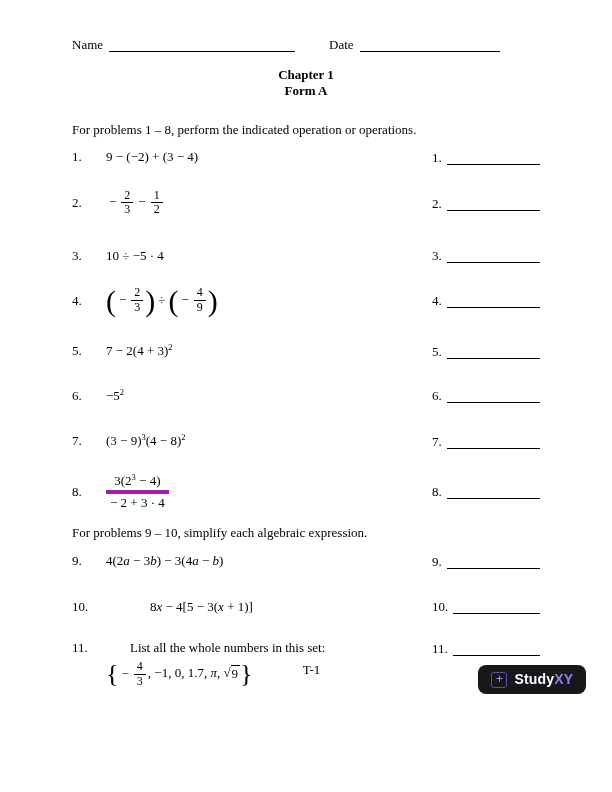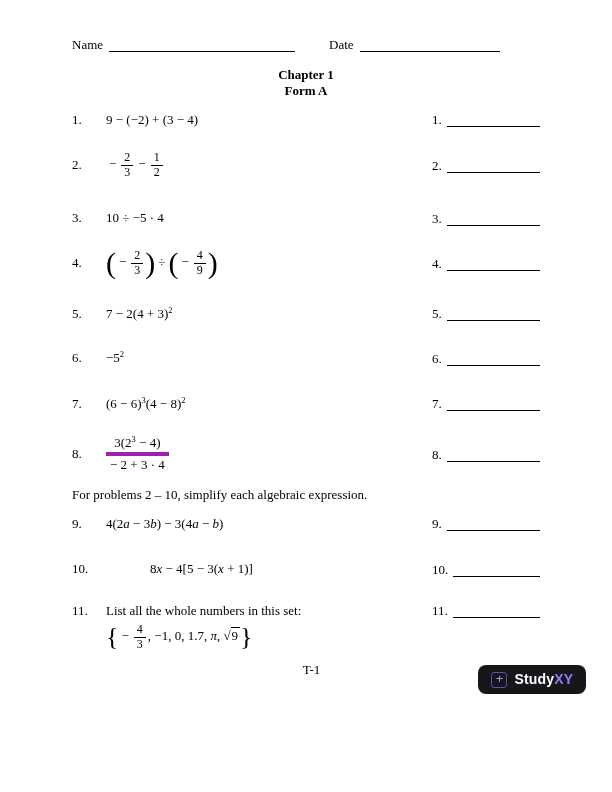--- a/index.html
+++ b/index.html
@@ -38,21 +38,21 @@
   .mt-p1 { margin-top: 11px; }
   .mt-p2 { margin-top: 23px; }
   .mt-p3 { margin-top: 30px; }
   .mt-p4 { margin-top: 22px; }
   .mt-p5 { margin-top: 27px; }
   .mt-p6 { margin-top: 28px; }
   .mt-p7 { margin-top: 29px; }
   .mt-p8 { margin-top: 23px; }
   .mt-p9 { margin-top: 12px; }
   .mt-p10 { margin-top: 29px; gap: 44px; }
-  .mt-p11 { margin-top: 25px; }
+  .mt-p11 { margin-top: 25px; gap: 24px; }
   
   sup { font-size: 8.5px; line-height: 0; }
   .frac { display: inline-block; vertical-align: middle; text-align: center; font-size: 12px; line-height: 1.15; margin: 0 2px; }
   .frac .fn { display: block; border-bottom: 1px solid #000; padding: 0 3px; }
   .frac .fd { display: block; padding: 0 3px; }
   .bigfrac { display: inline-block; vertical-align: middle; text-align: center; font-size: 13px; line-height: 1.25; }
   .bigfrac .fn { display: block; border-bottom: 4px solid #a21caf; padding: 0 4px 1px 4px; }
   .bigfrac .fd { display: block; padding: 1px 4px 0 4px; }
   .bigsym { font-size: 30px; line-height: 1; vertical-align: middle; font-weight: normal; }
   .brace { font-size: 26px; line-height: 1; vertical-align: middle; }
@@ -86,20 +86,21 @@
     <span class="u-line name-line"></span>
     <span class="date-label">Date</span>
     <span class="u-line date-line"></span>
   </div>
 
   <div class="title">
     <div>Chapter 1</div>
     <div>Form A</div>
   </div>
 
+  <div class="inst1">For problems 1 – 8, perform the indicated operation or operations.</div>
 
   <div class="row mt-p1">
     <span class="num">1.</span>
     <span class="expr">9 − (−2) + (3 − 4)</span>
     <span class="ans">
       <span class="ans-num">1.</span>
       <span class="ans-line"></span>
     </span>
   </div>
 
@@ -147,42 +148,42 @@
     <span class="num">6.</span>
     <span class="expr"><span>−5</span><sup>2</sup></span>
     <span class="ans">
       <span class="ans-num">6.</span>
       <span class="ans-line"></span>
     </span>
   </div>
 
   <div class="row mt-p7">
     <span class="num">7.</span>
-    <span class="expr"><span>(6 − 6)</span><sup>3</sup><span>(4 − 8)</span><sup>2</sup></span>
+    <span class="expr"><span>(3 − 9)</span><sup>3</sup><span>(4 − 8)</span><sup>2</sup></span>
     <span class="ans">
       <span class="ans-num">7.</span>
       <span class="ans-line"></span>
     </span>
   </div>
 
   <div class="row mt-p8">
     <span class="num">8.</span>
     <span class="expr">
       <span class="bigfrac">
         <span class="fn"><span>3(2</span><sup>3</sup><span> − 4)</span></span>
         <span class="fd">− 2 + 3 · 4</span>
       </span>
     </span>
     <span class="ans">
       <span class="ans-num">8.</span>
       <span class="ans-line"></span>
     </span>
   </div>
 
-  <div class="inst2">For problems 2 – 10, simplify each algebraic expression.</div>
+  <div class="inst2">For problems 9 – 10, simplify each algebraic expression.</div>
 
   <div class="row mt-p9">
     <span class="num">9.</span>
     <span class="expr"><span>4(2</span><span class="var">a</span><span> − 3</span><span class="var">b</span><span>) − 3(4</span><span class="var">a</span><span> − </span><span class="var">b</span><span>)</span></span>
     <span class="ans">
       <span class="ans-num">9.</span>
       <span class="ans-line"></span>
     </span>
   </div>
 

